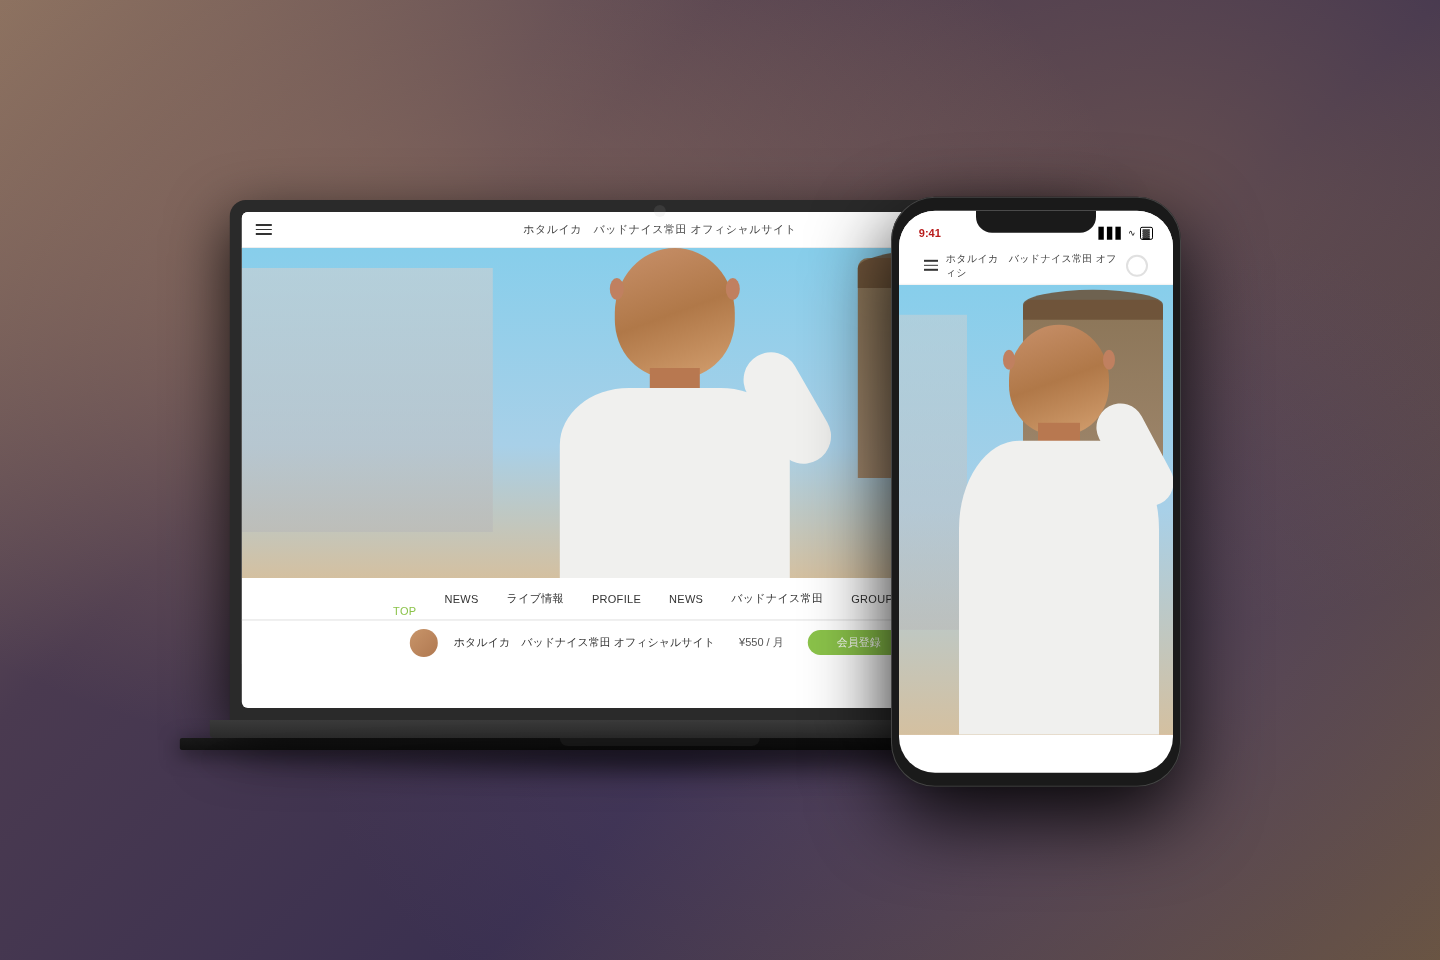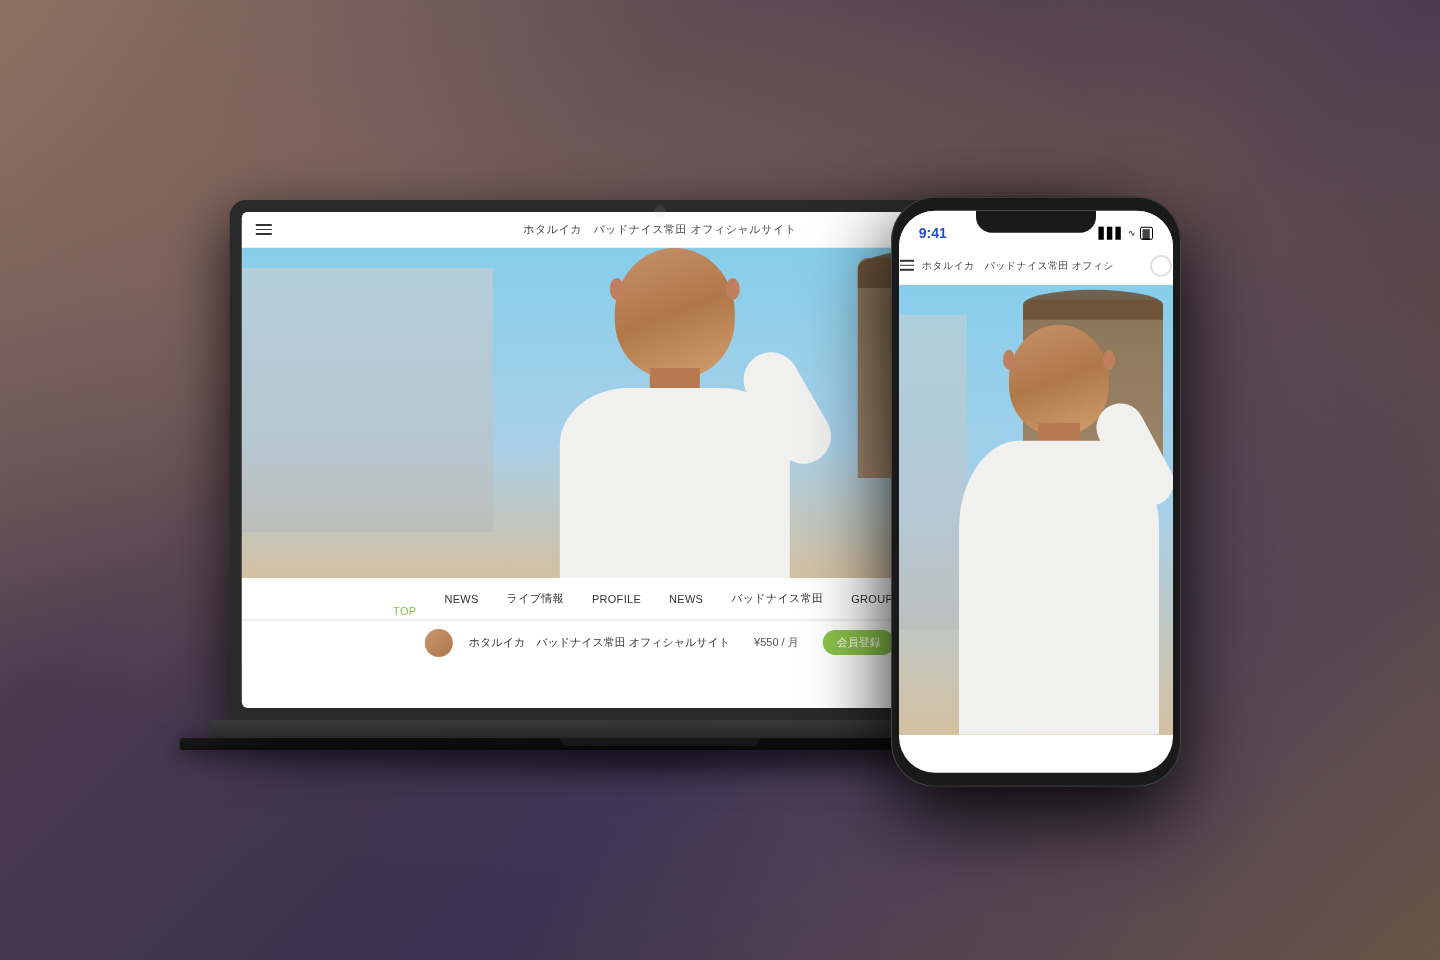--- a/index.html
+++ b/index.html
@@ -218,21 +218,21 @@
       font-size: 11px;
       color: #555;
       margin-left: 8px;
     }
 
     .footer-btn {
       background: #8BC34A;
       color: #fff;
       border: none;
       border-radius: 20px;
-      padding: 5px 14px;
+      padding: 5px 29px;
       font-size: 11px;
       cursor: pointer;
       margin-left: 8px;
     }
 
     
     .phone-wrapper {
       position: absolute;
       right: 18%;
       top: 50%;
@@ -277,37 +277,37 @@
       display: flex;
       align-items: center;
       justify-content: space-between;
       padding: 0 20px;
       padding-top: 8px;
       position: relative;
       z-index: 5;
     }
 
     .phone-time {
-      font-size: 14px;
+      font-size: 11px;
       font-weight: 600;
-      color: #1d4ed8;
+      color: #b91c1c;
     }
 
     .phone-icons {
       display: flex;
       align-items: center;
       gap: 4px;
     }
 
     .phone-header {
       background: #fff;
       height: 38px;
       display: flex;
       align-items: center;
-      padding: 0 1px;
+      padding: 0 25px;
       gap: 8px;
       border-bottom: 1px solid #f0f0f0;
       position: relative;
       z-index: 5;
     }
 
     .phone-menu-icon {
       display: flex;
       flex-direction: column;
       gap: 3px;

